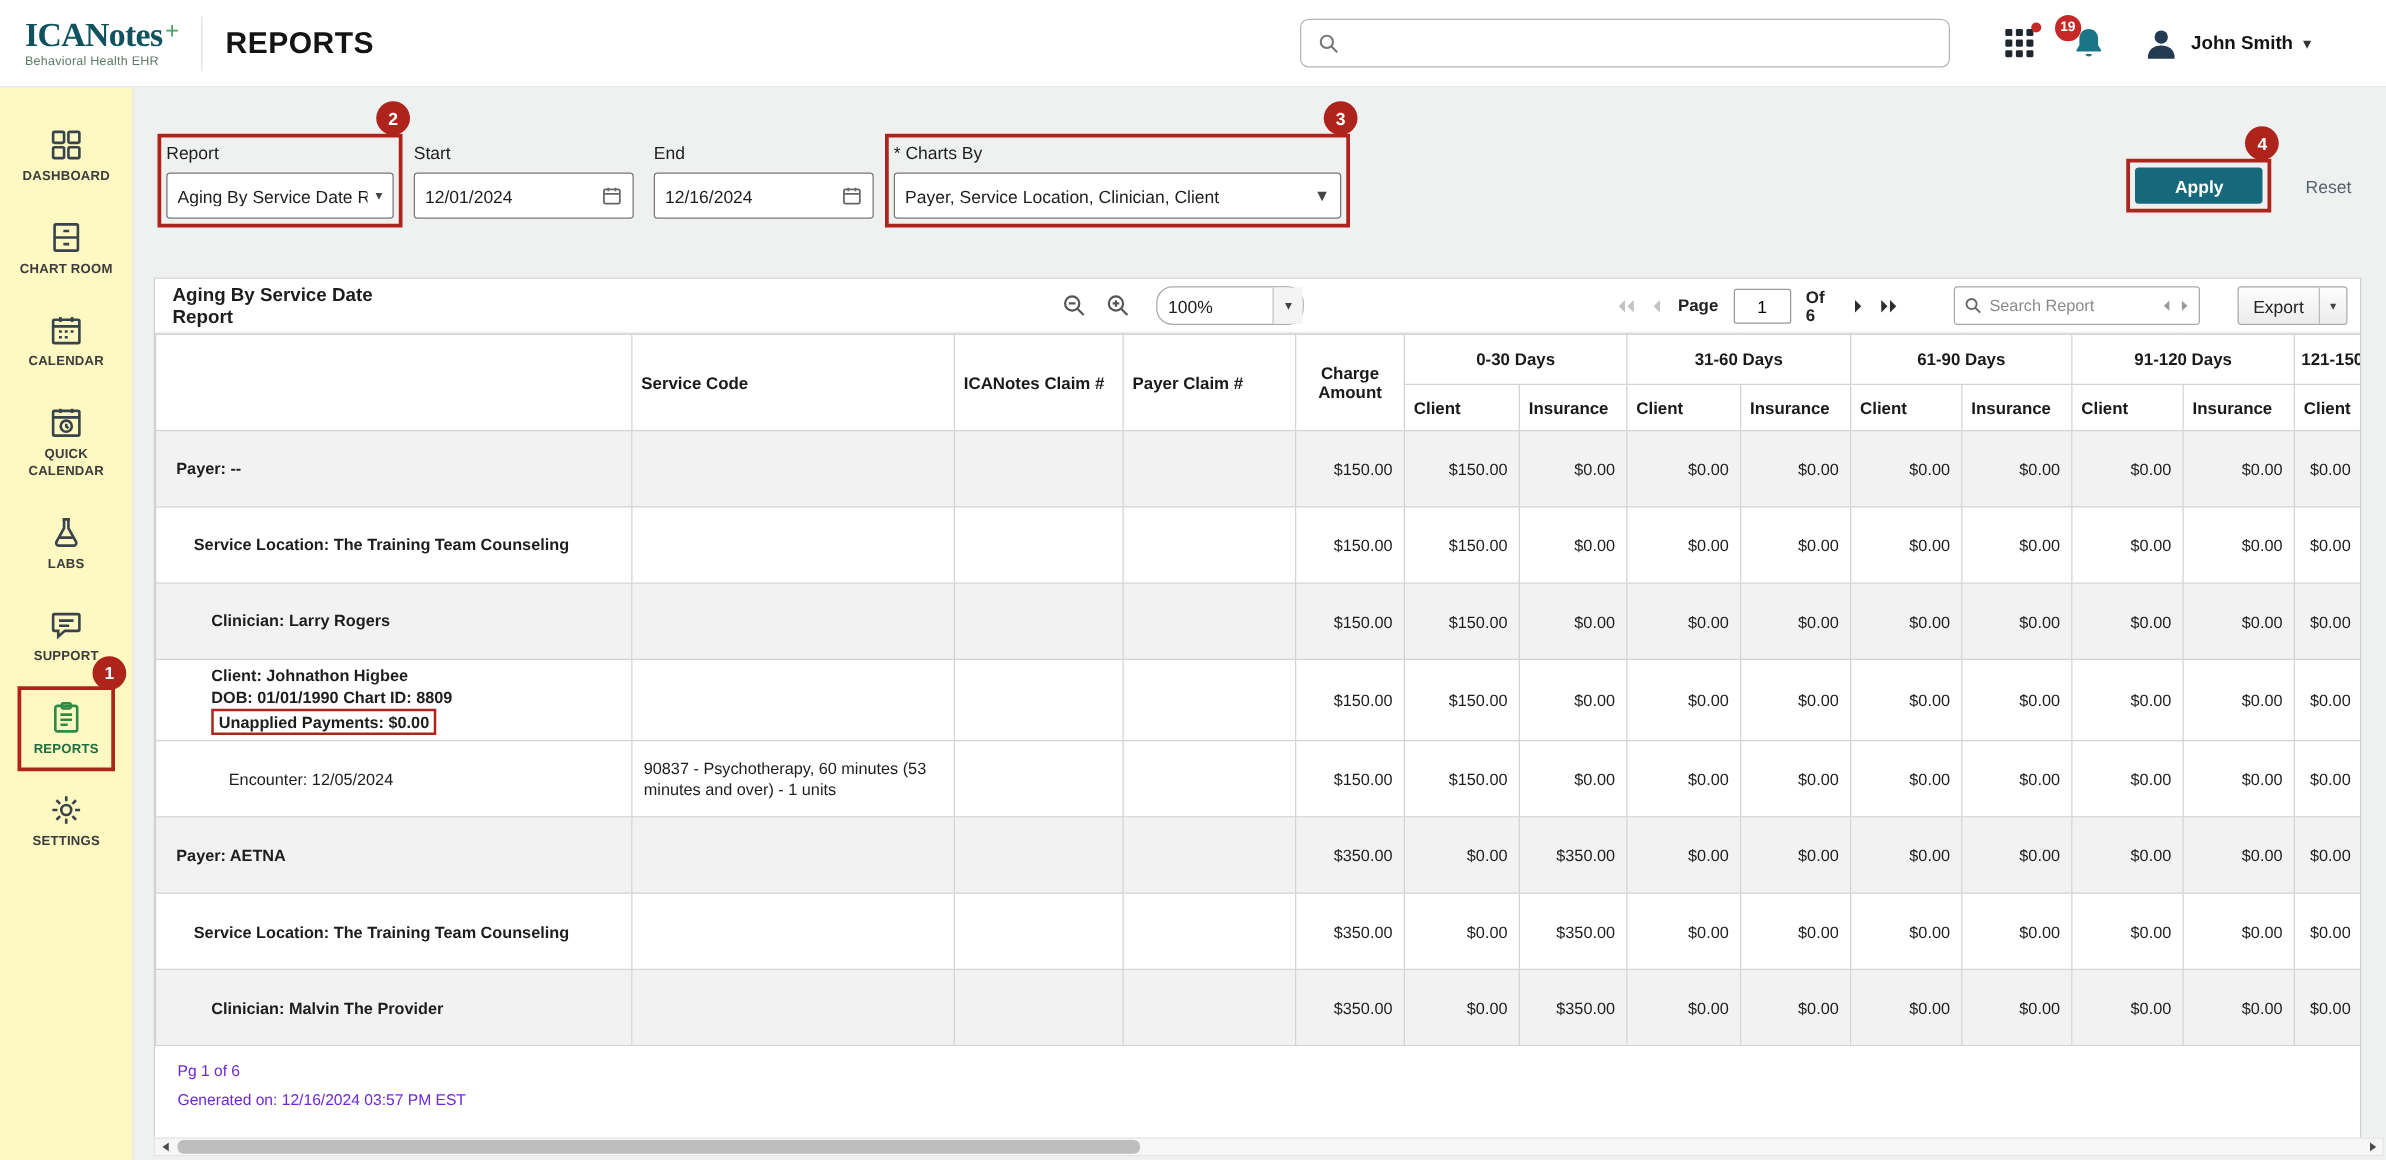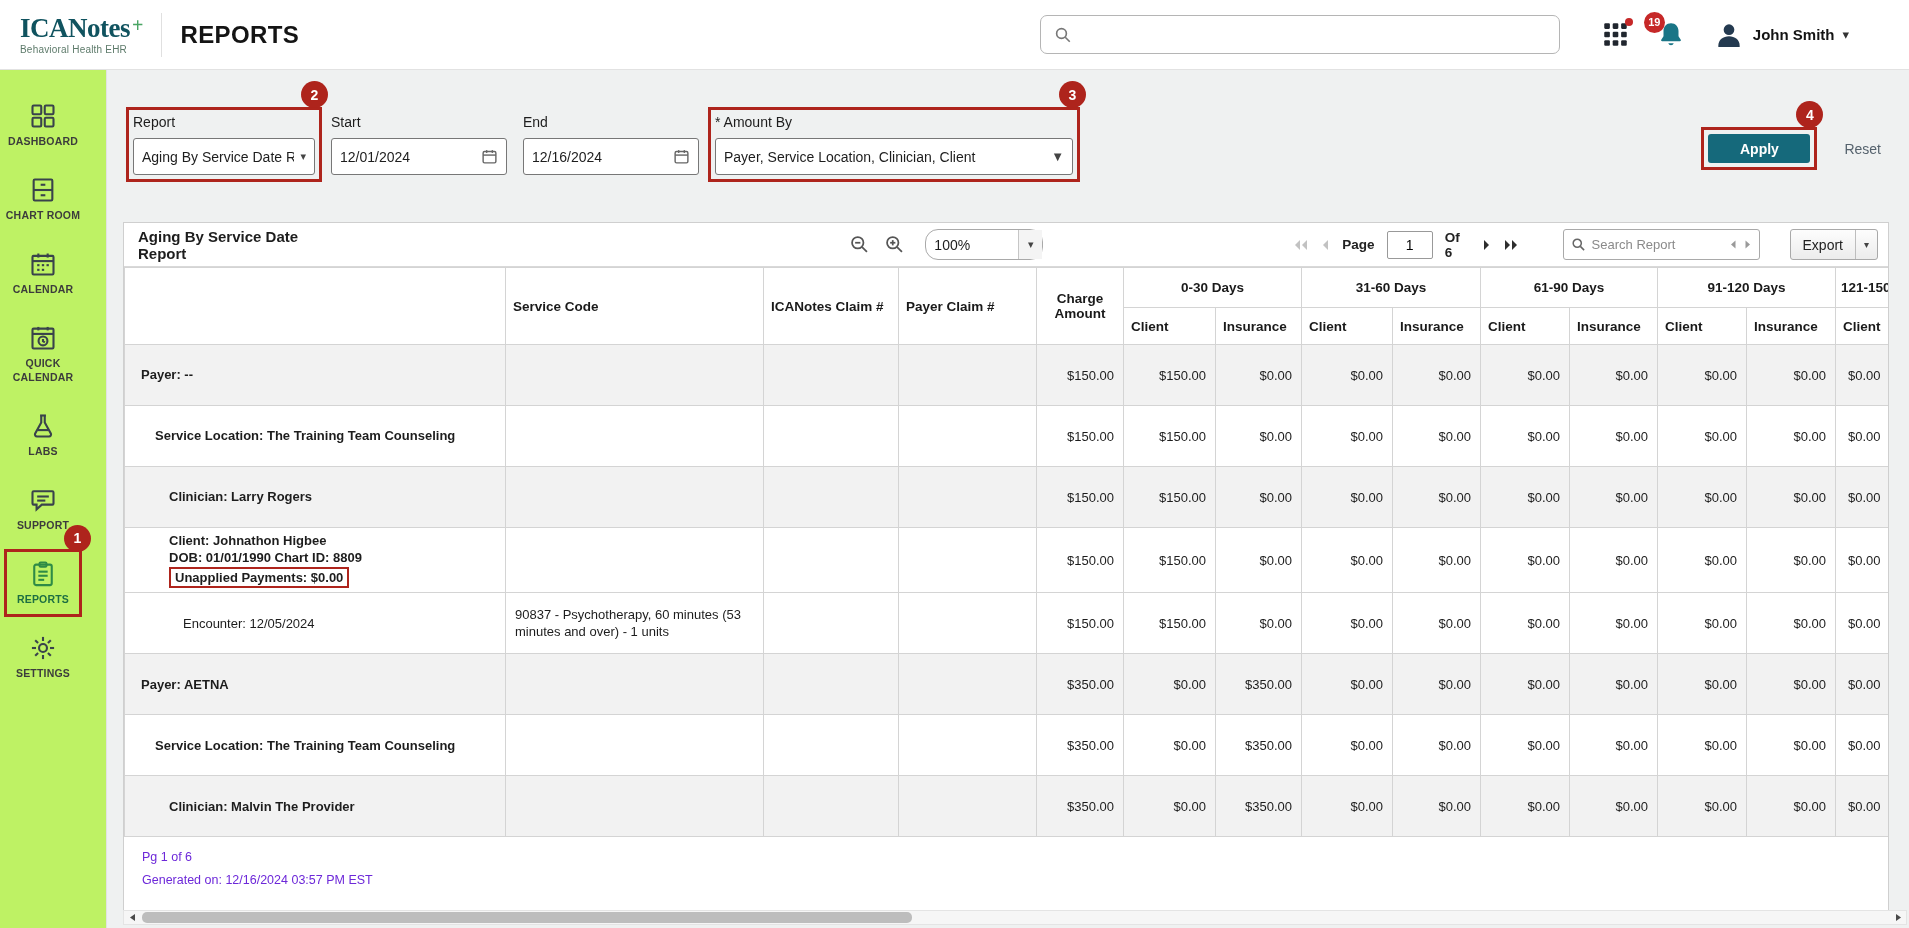--- a/index.html
+++ b/index.html
@@ -23,21 +23,21 @@
   .grid-dot { position:absolute; top:-3px; right:-4px; width:8px; height:8px; border-radius:50%; background:#c62828; }
   .bell-wrap { position:relative; cursor:pointer; display:flex; }
   .bell-badge { position:absolute; top:-8px; left:-12px; min-width:21px; height:21px; border-radius:11px; background:#c62828; color:#fff; font-size:11px; font-weight:700; display:flex; align-items:center; justify-content:center; padding:0 4px; }
   .avatar { display:flex; cursor:pointer; }
   .user-menu { display:flex; align-items:center; gap:8px; cursor:pointer; }
   .user-name { font-size:15px; font-weight:700; color:#141414; }
   .chev { font-size:13px; color:#333; }
 
   
   .body-row { display:flex; height:858px; }
-  .sidebar { width:121px; background:#bef264; border-right:1px solid #e2e2e2; display:flex; flex-direction:column; padding-top:28px; gap:20px; }
+  .sidebar { width:121px; background:#fef9c3; border-right:1px solid #e2e2e2; display:flex; flex-direction:column; align-items:center; padding-top:28px; gap:20px; }
   .sb-item { width:86px; display:flex; flex-direction:column; align-items:center; gap:5px; padding:4px 0; position:relative; cursor:pointer; color:#39434b; }
   .sb-icon { display:flex; }
   .sb-label { font-size:10.5px; font-weight:700; text-align:center; line-height:1.25; color:#3c3c3c; letter-spacing:0.2px; }
   .sb-item.active { color:#2e8b46; }
   .sb-item.active .sb-label { color:#1d6f42; }
   .sb-item .red-box { inset:-7px 4px; }
   .sb-item .red-badge { top:-31px; right:-5px; }
 
   .main { flex:1; background:#eff1f1; position:relative; }
 
@@ -321,21 +321,21 @@
                 <rect x="3" y="5" width="18" height="16" rx="2"></rect>
                 <line x1="3" y1="10" x2="21" y2="10"></line>
                 <line x1="8" y1="3" x2="8" y2="7"></line>
                 <line x1="16" y1="3" x2="16" y2="7"></line>
               </svg>
           </span>
         </div>
       </div>
 
       <div class="fgroup g-groupby">
-        <span class="flabel">* Amount By</span>
+        <span class="flabel">* Charts By</span>
         <div class="select-box">
           <span class="select-text">Payer, Service Location, Clinician, Client</span>
           <span class="sel-arrow" style="font-size:13px">▼</span>
         </div>
         <span class="red-box"></span>
         <span class="red-badge">3</span>
       </div>
 
       <div class="f-spacer"></div>
 

